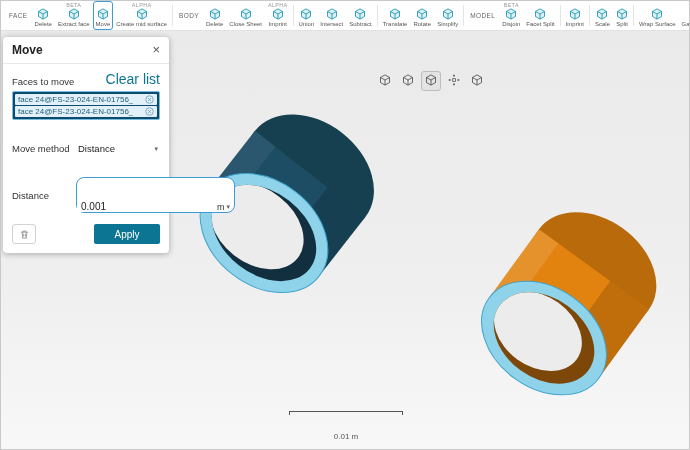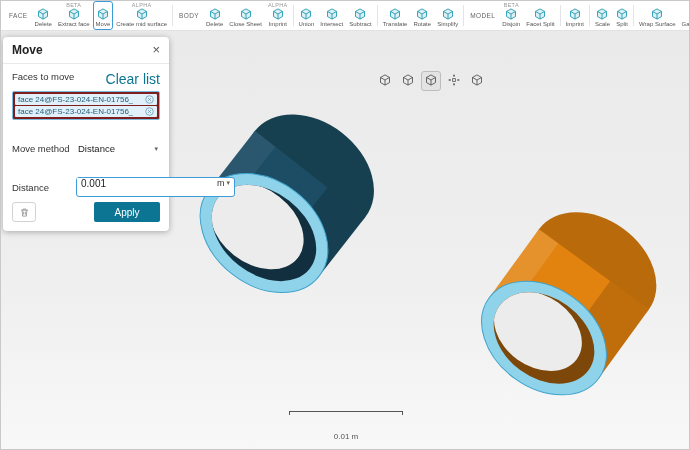--- a/index.html
+++ b/index.html
@@ -28,35 +28,35 @@
   .view-btn{width:20px;height:20px;border:1px solid transparent;border-radius:3px;display:flex;align-items:center;justify-content:center;cursor:pointer}
   .view-btn.active{background:#e3e3e3;border-color:#bdbdbd}
 
   
   .dialog{position:absolute;left:2px;top:6px;width:166px;background:#fff;border-radius:4px;
     box-shadow:0 1px 6px rgba(0,0,0,.3);z-index:20}
   .dlg-header{display:flex;align-items:center;justify-content:space-between;padding:6px 9px;border-bottom:1px solid #e8e8e8}
   .dlg-title{font-size:12px;font-weight:bold;color:#222}
   .dlg-close{font-size:13px;color:#555;cursor:pointer;line-height:10px}
   .dlg-body{padding:7px 9px 9px}
-  .faces-header{display:flex;justify-content:space-between;align-items:flex-start}
+  .faces-header{display:flex;justify-content:space-between;align-items:flex-end}
   .faces-label{font-size:9.5px;color:#333}
   .clear-list{font-size:14px;color:#0b7593;cursor:pointer}
-  .faces-list{margin-top:4px;border:1px solid #79bcdd;background:#7f1d1d;border-radius:2px;padding:1px}
+  .faces-list{margin-top:4px;border:1px solid #79bcdd;background:#0c4a6e;border-radius:2px;padding:1px}
   .face-row{display:flex;justify-content:space-between;align-items:center;background:#e2f1f9;margin:1px;padding:1px 3px;border-radius:1px}
   .face-text{font-size:8px;color:#1f5b7a;white-space:nowrap;overflow:hidden}
   .face-remove{display:flex;cursor:pointer;margin-left:3px}
   .row{display:flex;align-items:center;margin-top:21px}
   .row-label{flex:0 0 64px;font-size:9.5px;color:#333}
   .method-select{flex:1;display:flex;align-items:center;justify-content:space-between;font-size:9.5px;color:#222;cursor:pointer;padding:2px}
   .chevron{font-size:7px;color:#666}
-  .distance-box{flex:1;display:flex;align-items:flex-start;border:1.5px solid #3d9bd5;border-radius:3px;height:20px;background:#fff}
+  .distance-box{flex:1;display:flex;align-items:flex-end;border:1.5px solid #3d9bd5;border-radius:8px;height:36px;background:#fff}
   .distance-input{flex:1;min-width:0;border:none;outline:none;font-size:10px;padding:0 4px;font-family:inherit;color:#222}
   .unit-select{display:flex;align-items:center;gap:2px;font-size:9px;color:#333;padding-right:4px;cursor:pointer}
-  .dlg-footer{display:flex;justify-content:space-between;align-items:center;margin-top:5px}
+  .dlg-footer{display:flex;justify-content:space-between;align-items:center;margin-top:11px}
   .trash-btn{width:24px;height:20px;border:1px solid #d2d2d2;border-radius:3px;display:flex;align-items:center;justify-content:center;cursor:pointer;background:#fff}
   .apply-btn{width:66px;height:20px;border:none;border-radius:2px;background:#0b7593;color:#fff;font-size:10px;font-family:inherit;cursor:pointer}
 
   
   .scalebar{position:absolute;left:288px;bottom:8px;width:114px;text-align:center;z-index:5}
   .scalebar-line{height:4px;border-top:1px solid #555;border-left:1px solid #555;border-right:1px solid #555}
   .scalebar-label{font-size:8px;color:#555;margin-top:17px}
 </style>
 </head>
 <body>

